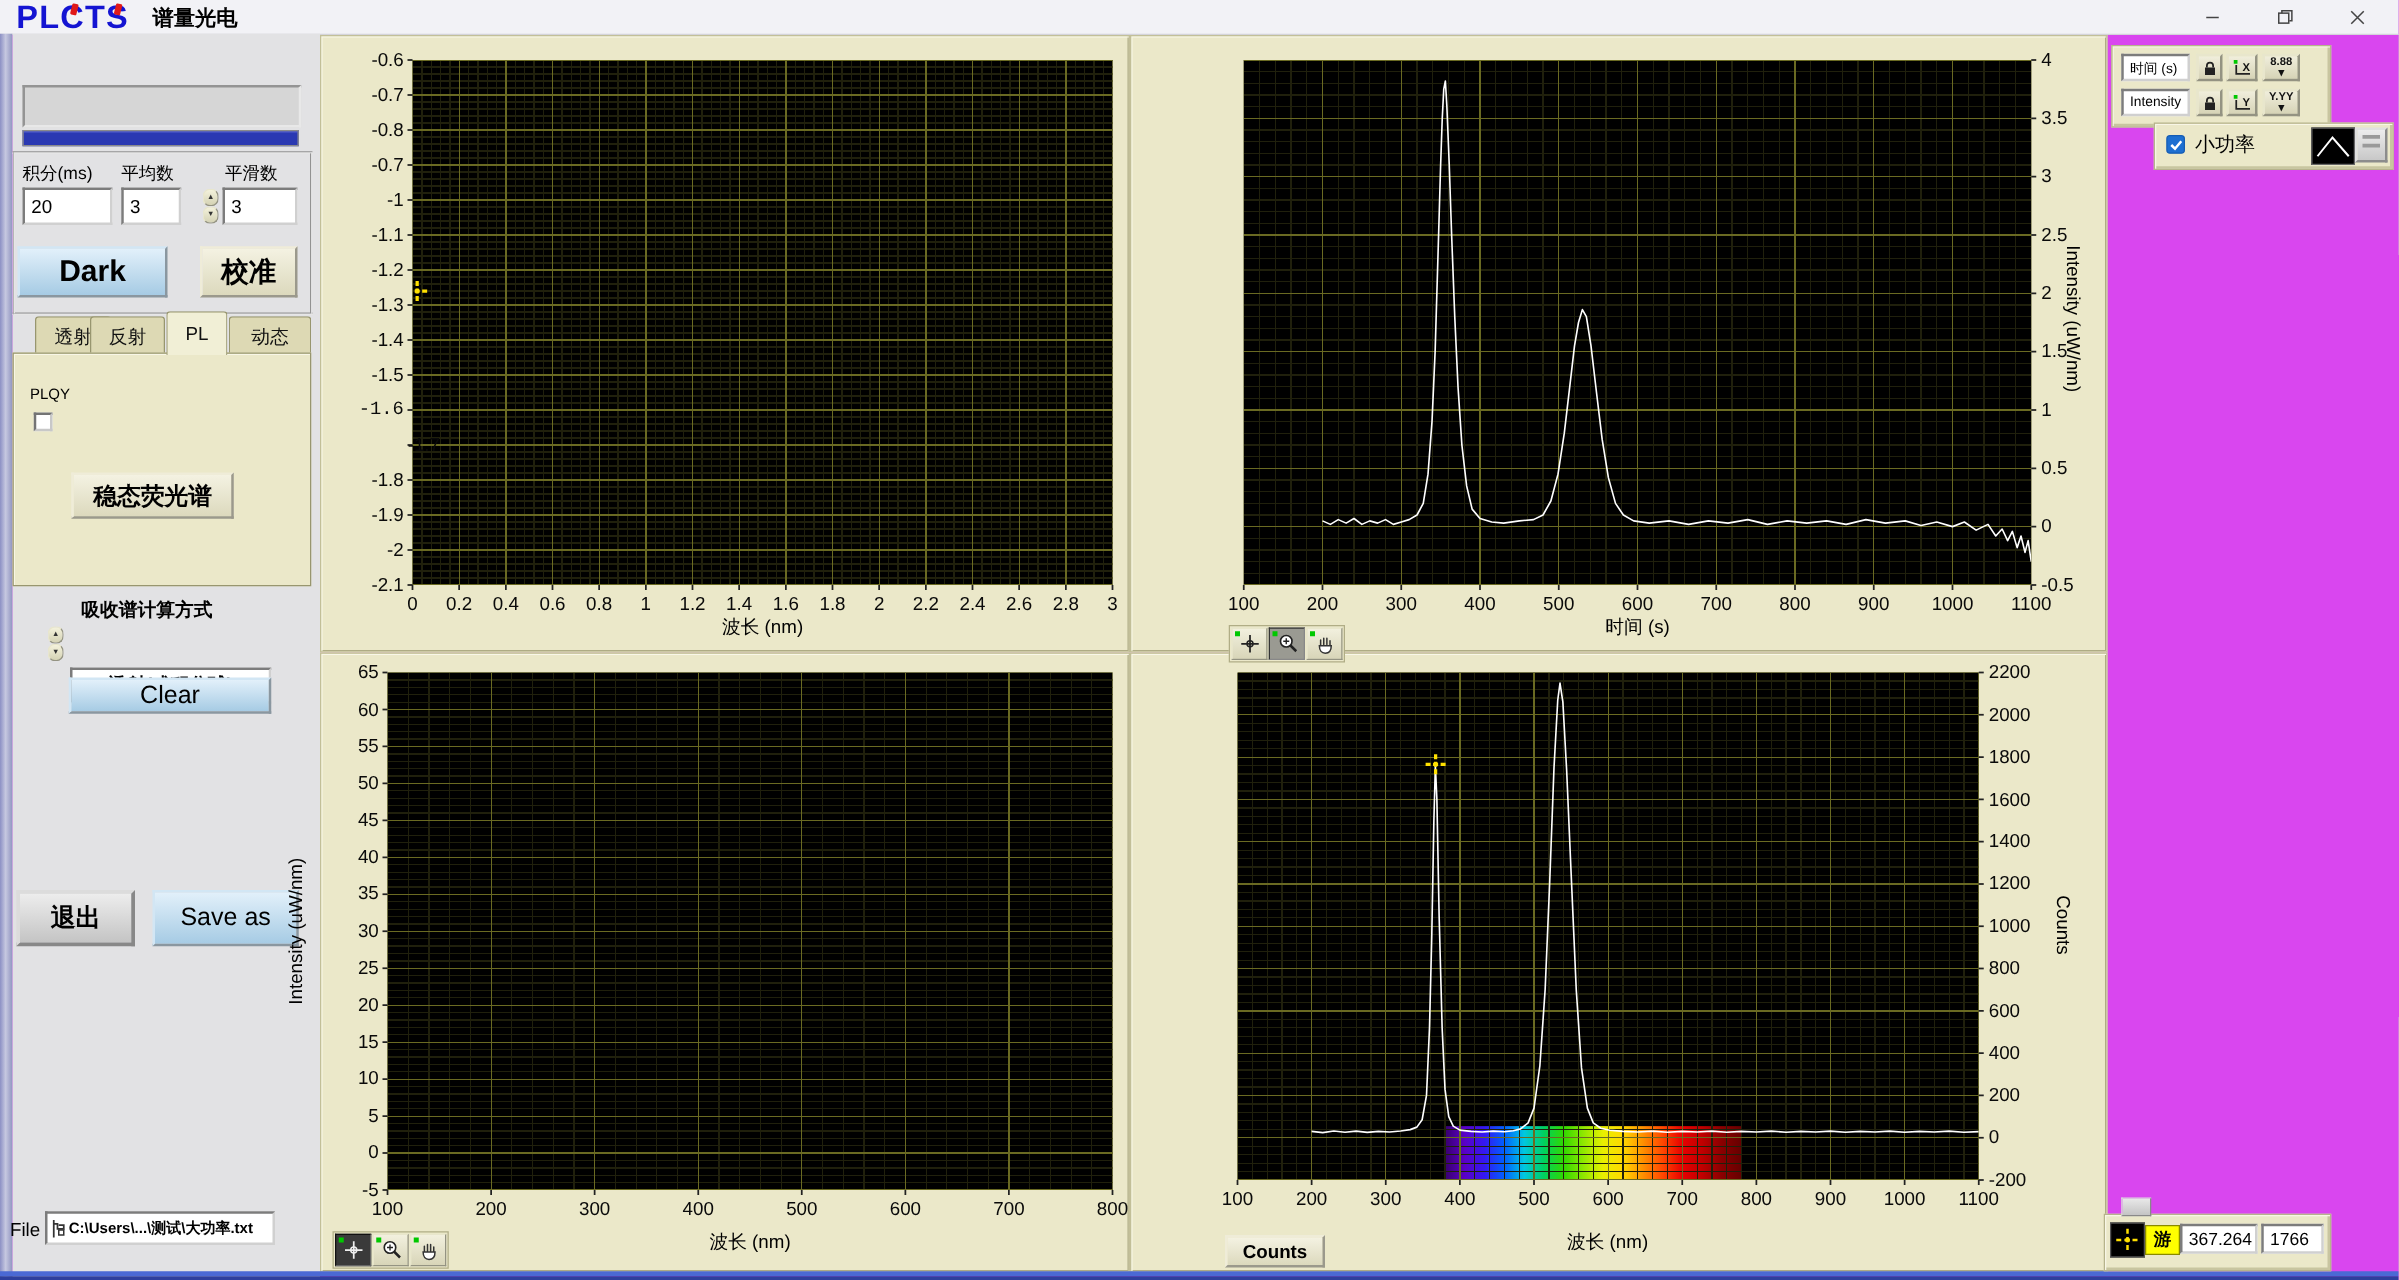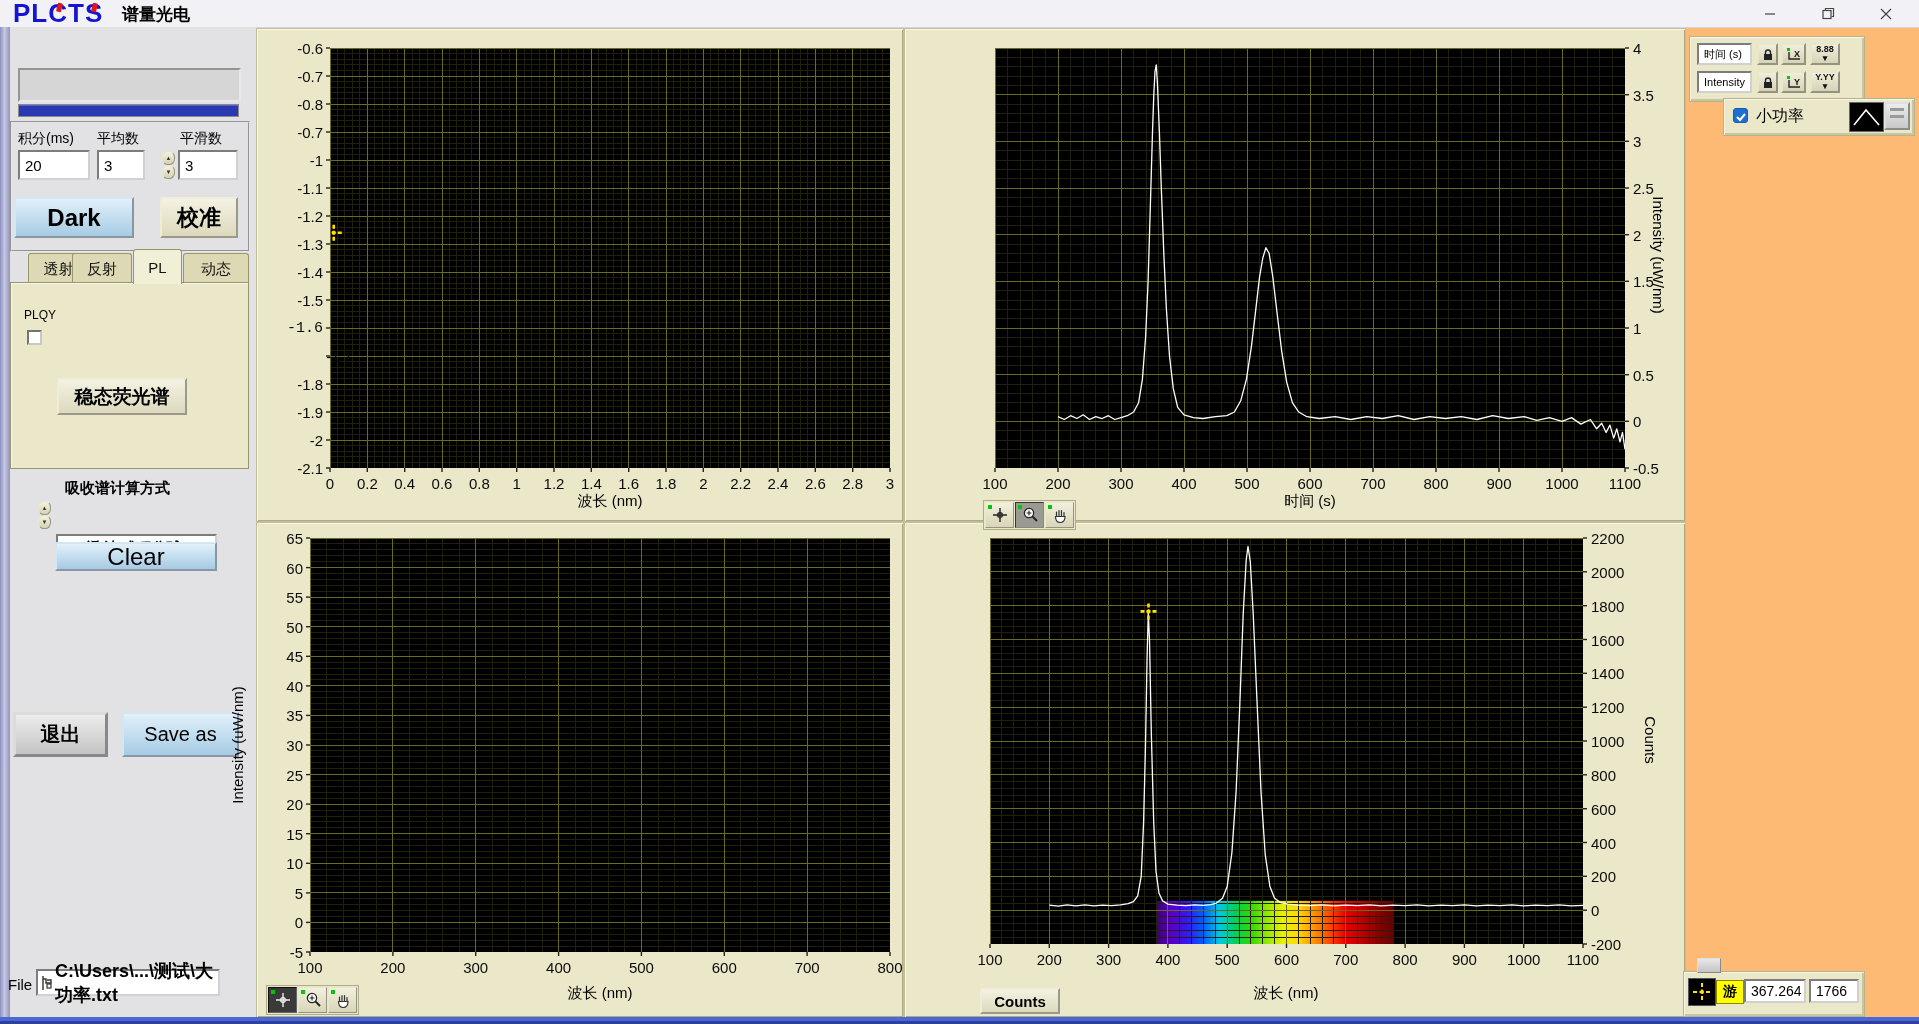--- a/index.html
+++ b/index.html
@@ -1,16 +1,16 @@
 <!DOCTYPE html>
 <html><head>
 <meta charset="utf-8">
 <style>
   html,body{margin:0;padding:0;background:#c8c8cc;}
-  .screen{position:relative;width:1919px;height:1024px;background:#fdba74;
+  .screen{position:relative;width:1919px;height:1024px;background:#d946ef;
     font-family:"Liberation Sans",sans-serif;overflow:hidden;}
   
   .titlebar{position:absolute;left:0;top:0;width:1919px;height:27px;background:#f2f2f6;border-bottom:1px solid #d4d4da;}
   .logo{position:absolute;left:13px;top:-2px;font-size:26px;font-weight:bold;color:#1414d2;letter-spacing:1px;}
   .logo-mark{position:absolute;width:5px;height:9px;background:#e01818;transform:rotate(14deg);border-radius:1px;}
   .m1{left:57px;top:3px;} .m2{left:92px;top:3px;}
   .app-title{position:absolute;left:122px;top:3px;font-size:17px;font-weight:bold;color:#000;}
   .win-btn{position:absolute;top:0;width:46px;height:27px;display:flex;align-items:center;justify-content:center;}
   
   .left-strip{position:absolute;left:0;top:27px;width:10px;height:997px;
@@ -125,27 +125,27 @@
   <div class="lbl" style="left:24px;top:308px;z-index:3;font-size:12px;">PLQY</div>
   <div class="checkbox" style="left:27px;top:330px;z-index:3;"></div>
   <div class="btn" style="left:57px;top:378px;width:130px;height:37px;font-size:19px;font-weight:bold;z-index:3;">稳态荧光谱</div>
 
   <div class="lbl" style="left:65px;top:479px;font-size:15px;font-weight:bold;">吸收谱计算方式</div>
   <div class="spin" style="left:38px;top:501px;">
       <div>▲</div>
       <div>▼</div>
     </div>
   <div class="field" style="left:56px;top:500px;width:161px;height:29px;font-weight:bold;justify-content:center;margin-top:34px;">透射(或积分球)</div>
-  <div class="btn blue" style="left:55px;top:542px;width:162px;height:29px;font-size:24px;">Clear</div>
+  <div class="btn blue" style="left:55px;top:542px;width:162px;height:29px;font-size:20px;">Clear</div>
 
   <div class="btn gray" style="left:13px;top:712px;width:95px;height:45px;font-size:20px;font-weight:bold;">退出</div>
   <div class="btn blue" style="left:122px;top:712px;width:117px;height:45px;font-size:20px;">Save as</div>
 
   <div class="lbl" style="left:8px;top:976px;font-size:15px;">File</div>
-  <div class="field" style="left:36px;top:969px;width:184px;height:27px;font-size:18px;font-weight:bold;padding:0 3px;">
+  <div class="field" style="left:36px;top:969px;width:184px;height:27px;font-size:12px;font-weight:bold;padding:0 3px;text-align:center;">
     <svg width="11" height="16" style="margin-right:3px;flex:none;">
         <path d="M2 1v14M2 4h3v4h5V5h-4" fill="none" stroke="#333" stroke-width="1.4"></path>
         <rect x="6" y="9" width="4" height="4" fill="none" stroke="#333" stroke-width="1.2"></rect>
       </svg>
     <span>C:\Users\...\测试\大功率.txt</span>
   </div>
 
   <div class="panel" style="left:256px;top:28px;width:646px;height:492px;"></div>
   <div class="panel" style="left:904px;top:28px;width:780px;height:492px;"></div>
   <div class="panel" style="left:256px;top:522px;width:646px;height:494px;"></div>

